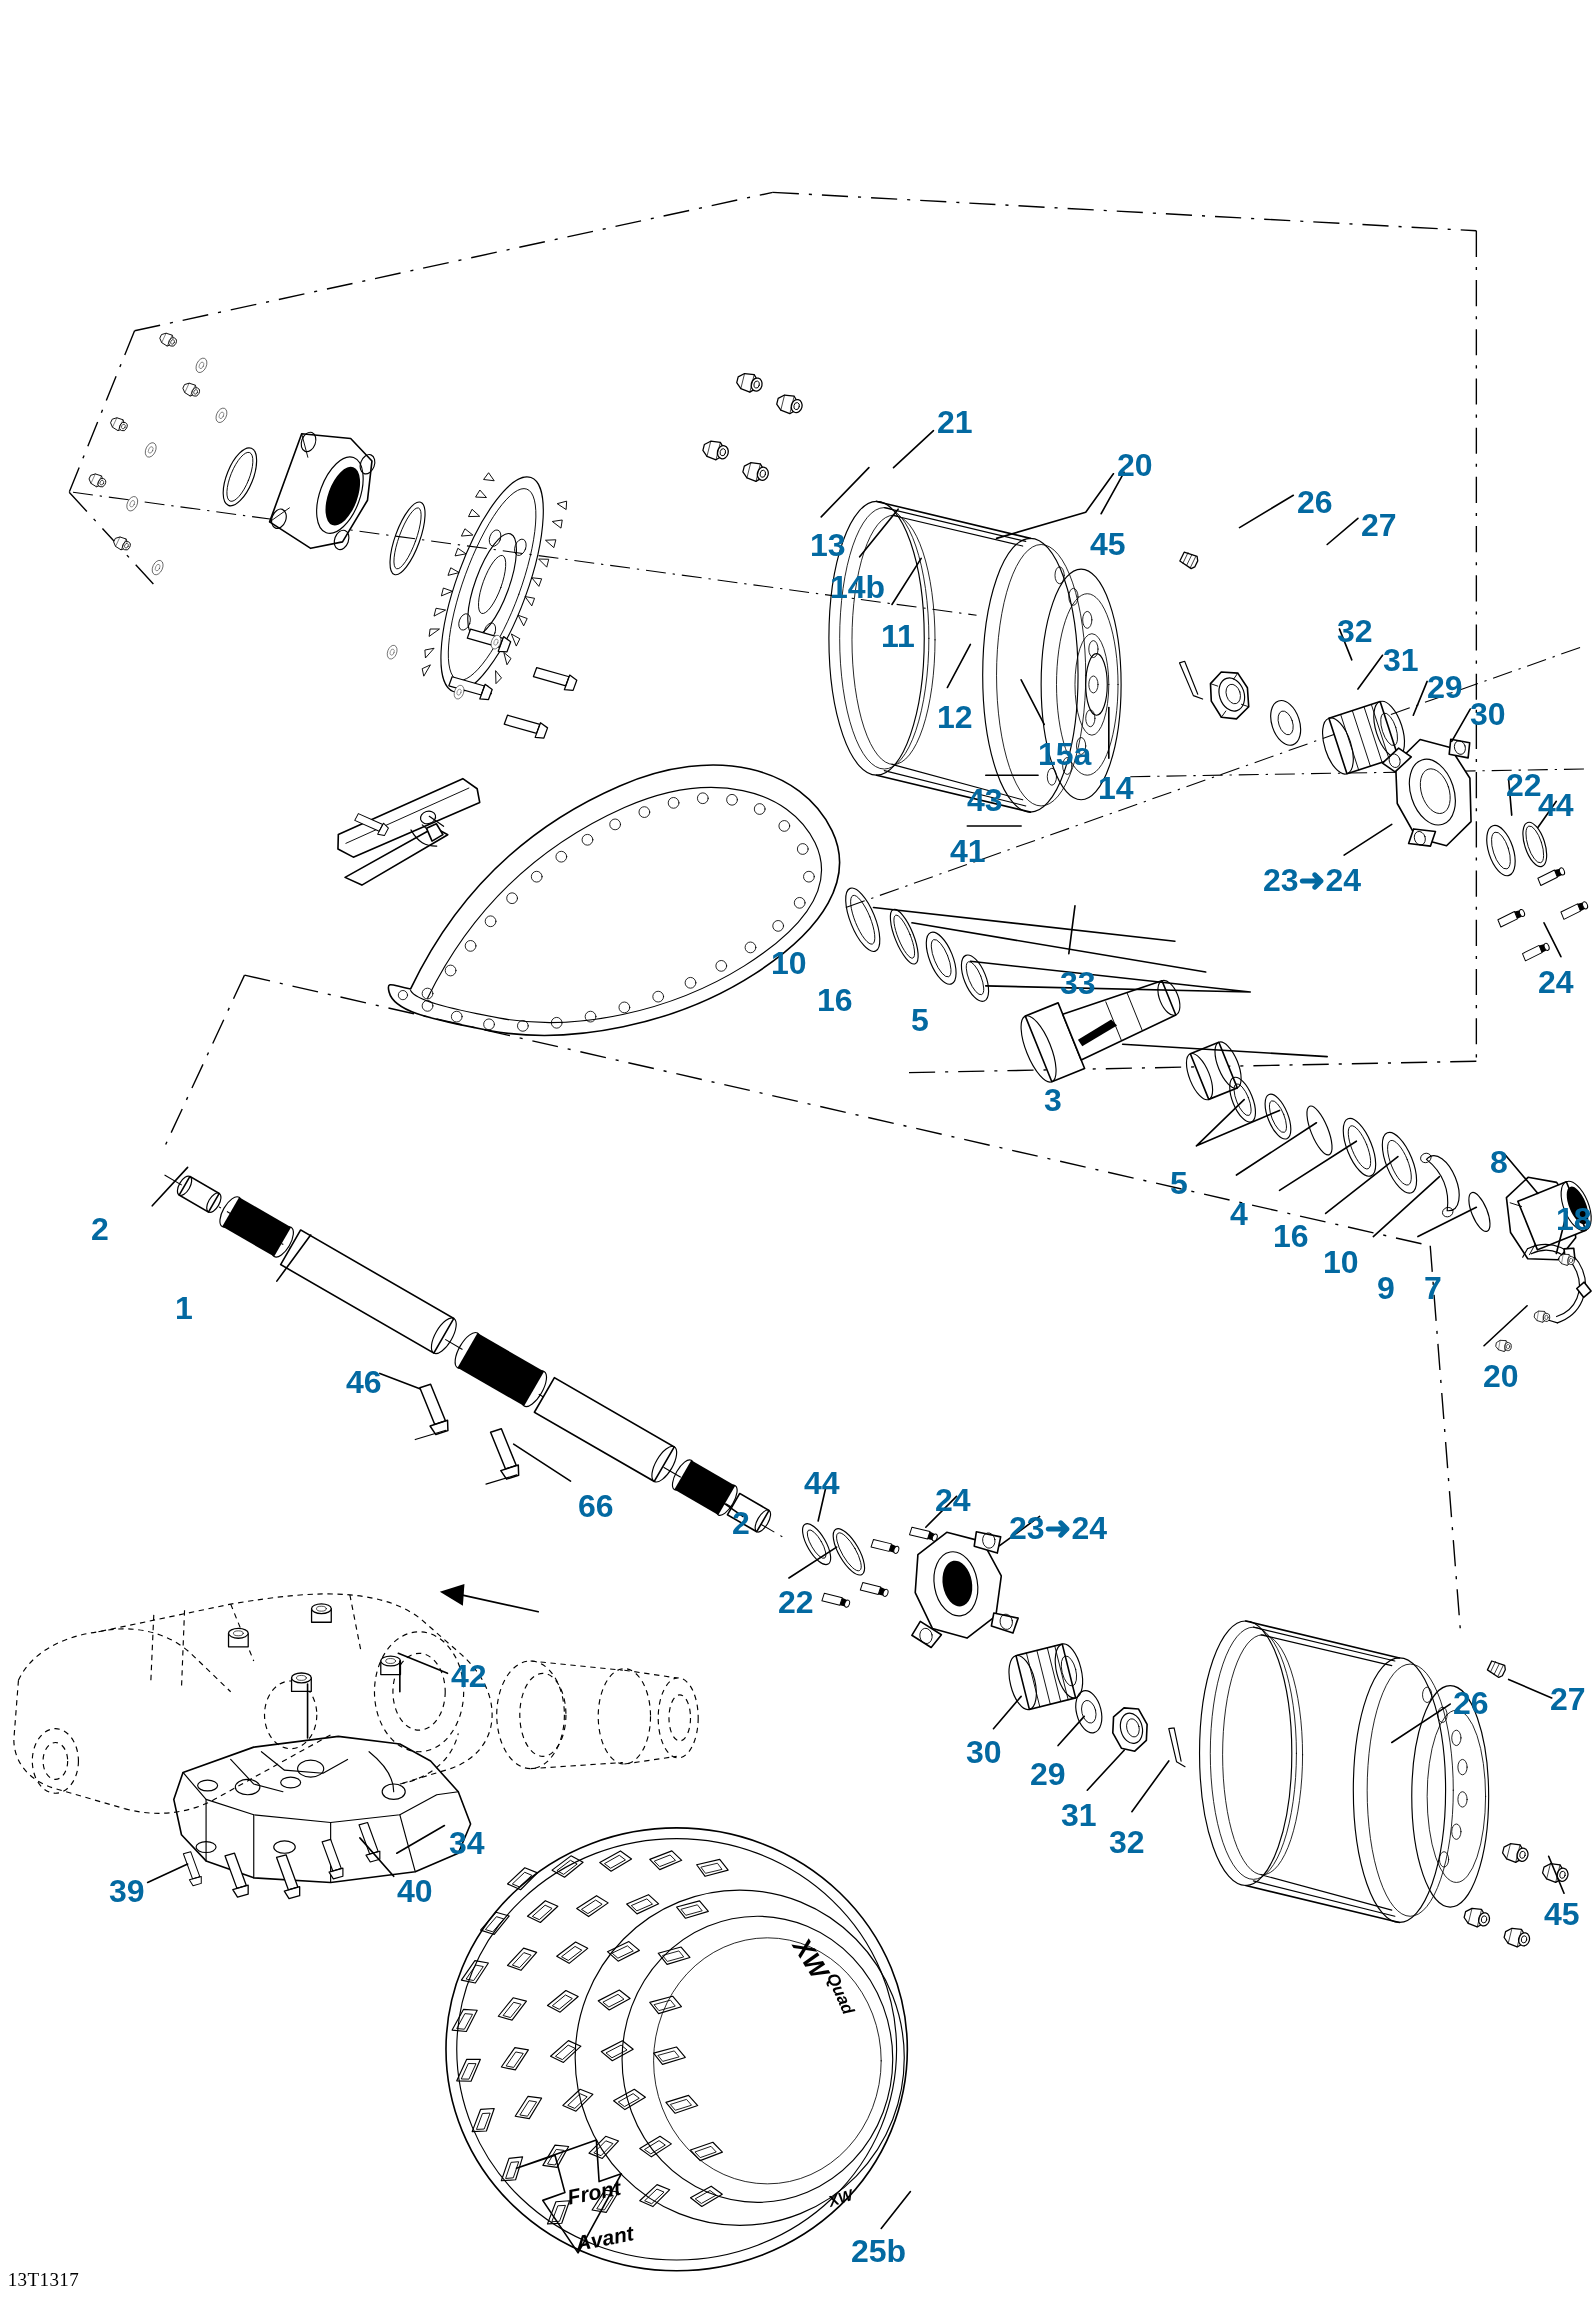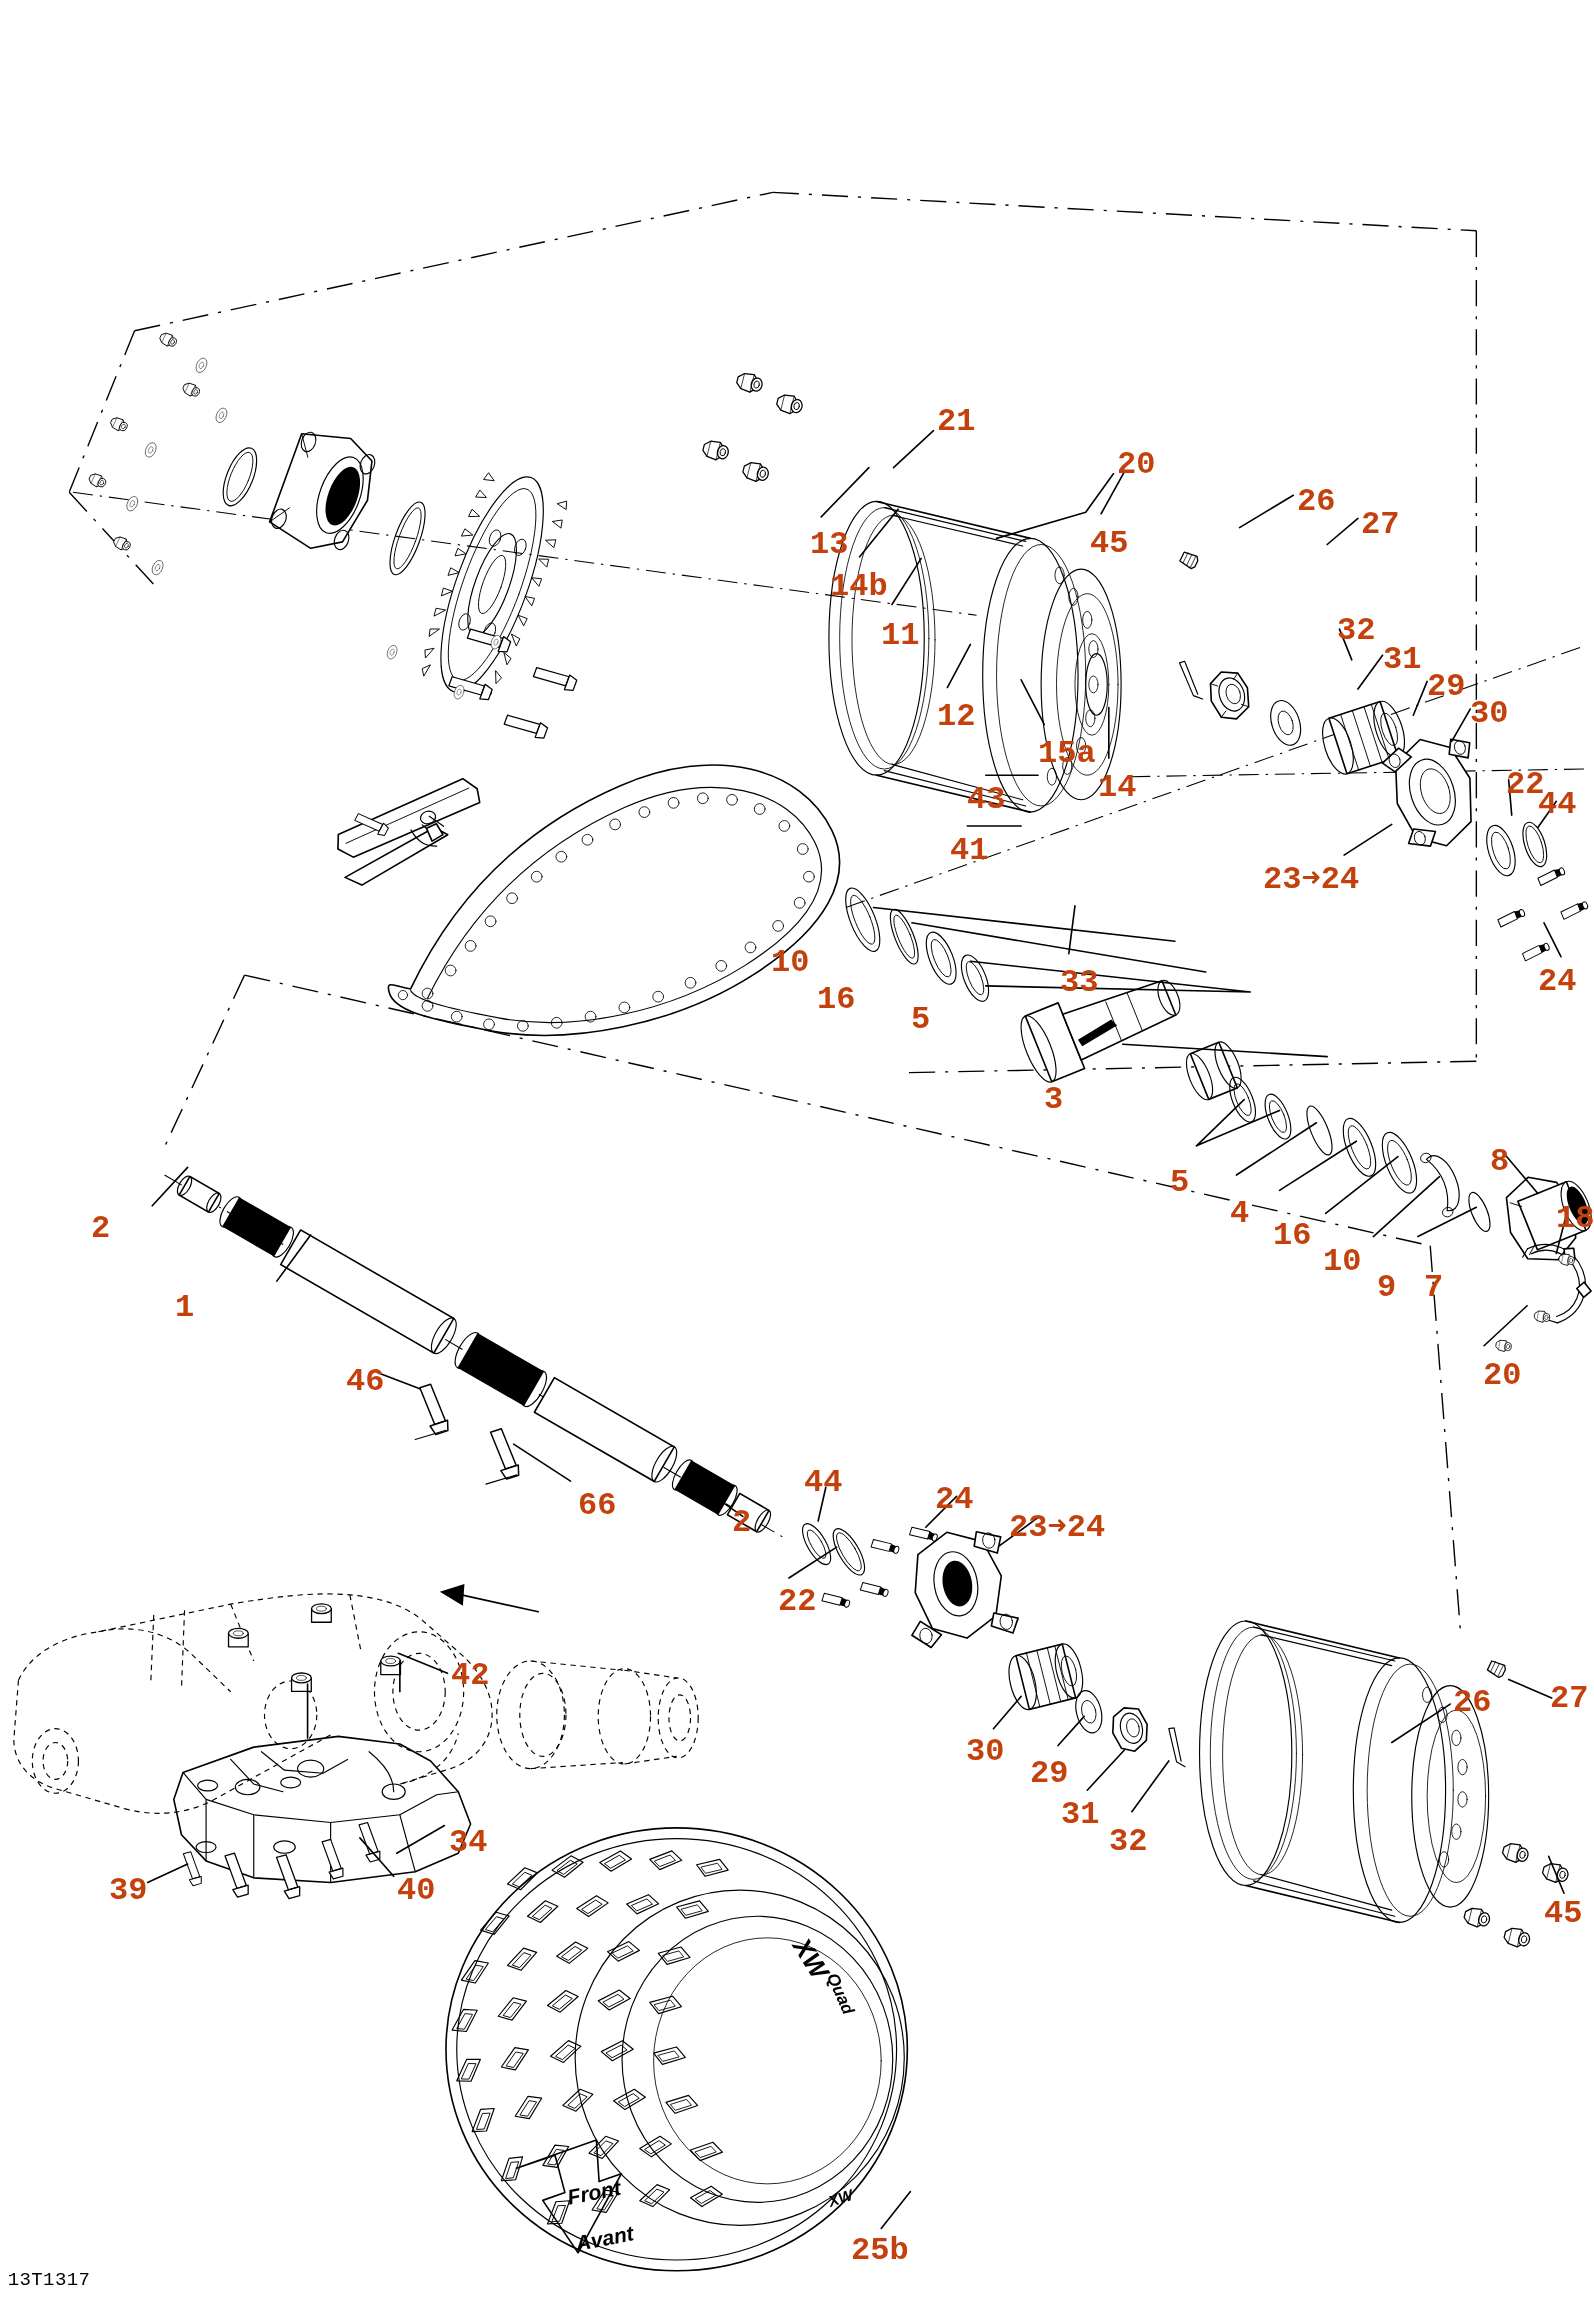--- a/index.html
+++ b/index.html
@@ -8,43 +8,43 @@
   #sheet{
     position:relative;
     width:1594px;
     height:2307px;
     background:#ffffff;
     overflow:hidden;
   }
   #artwork{position:absolute;left:0;top:0;width:1594px;height:2307px;}
   .callout{
     position:absolute;
-    font-family:Liberation Mono, monospace;
+    font-family:Liberation Sans, sans-serif;
     font-weight:700;
-    color:#c2410c;
+    color:#0369a1;
     white-space:nowrap;
     line-height:1;
     letter-spacing:0px;
   }
   .cal-lg{font-size:32px;}
   .frontlabel{
     position:absolute;
     font-family:"Liberation Sans", sans-serif;
     font-weight:700;
     font-style:italic;
     font-size:21px;
     line-height:1.12;
     color:#000;
     white-space:pre;
     transform:rotate(-11deg);
     transform-origin:left top;
   }
   .sheetcode{
     position:absolute;
-    font-family:Liberation Mono, monospace;
+    font-family:Liberation Serif, serif;
     font-size:19px;
     font-weight:400;
     color:#000;
     letter-spacing:0.4px;
   }
 </style>
 </head>
 <body>
 
 <div id="sheet">

